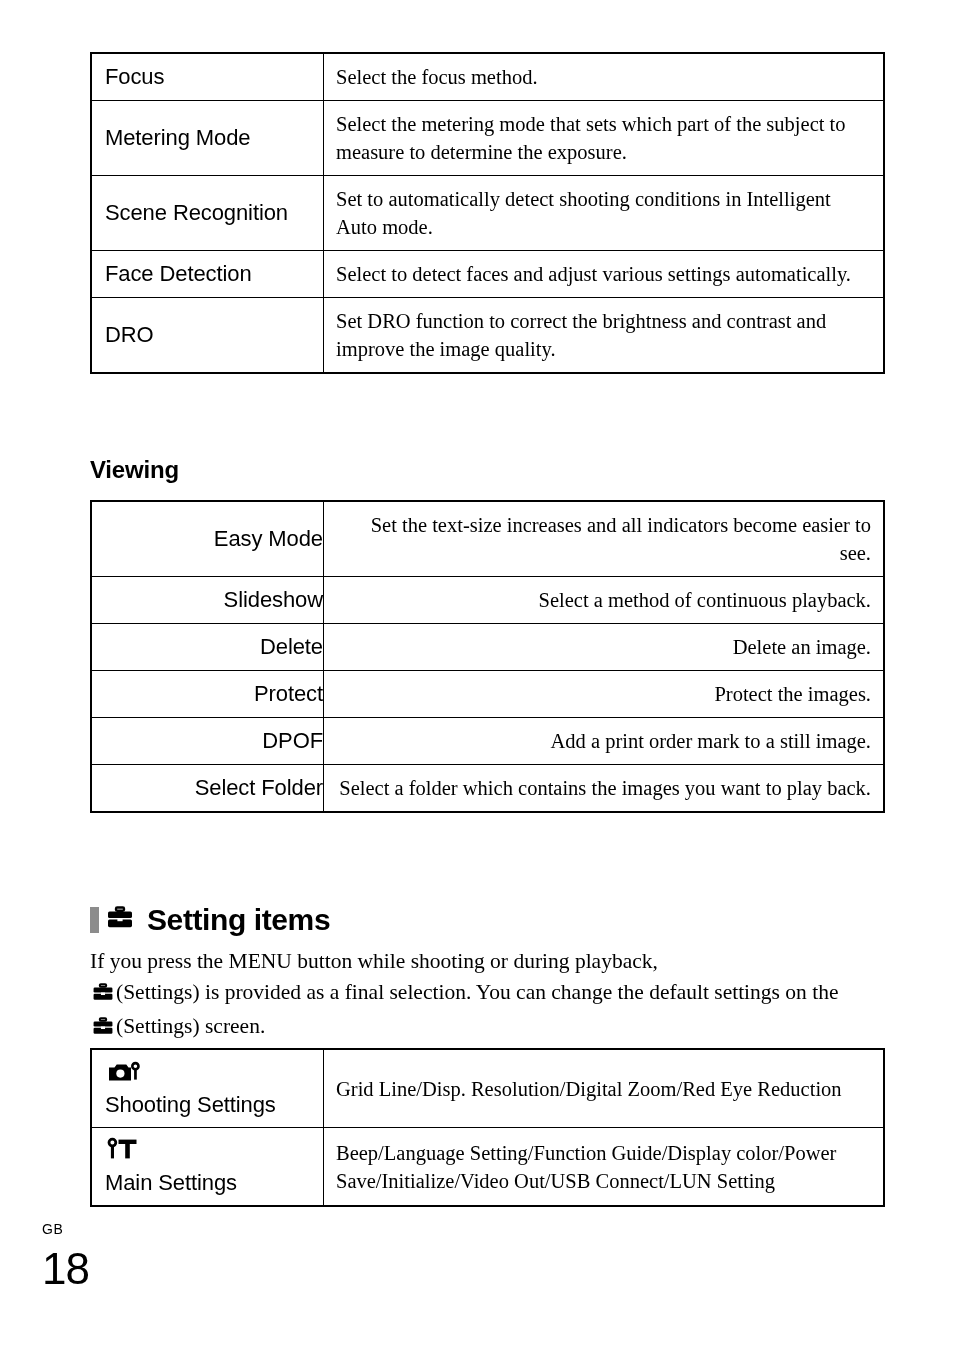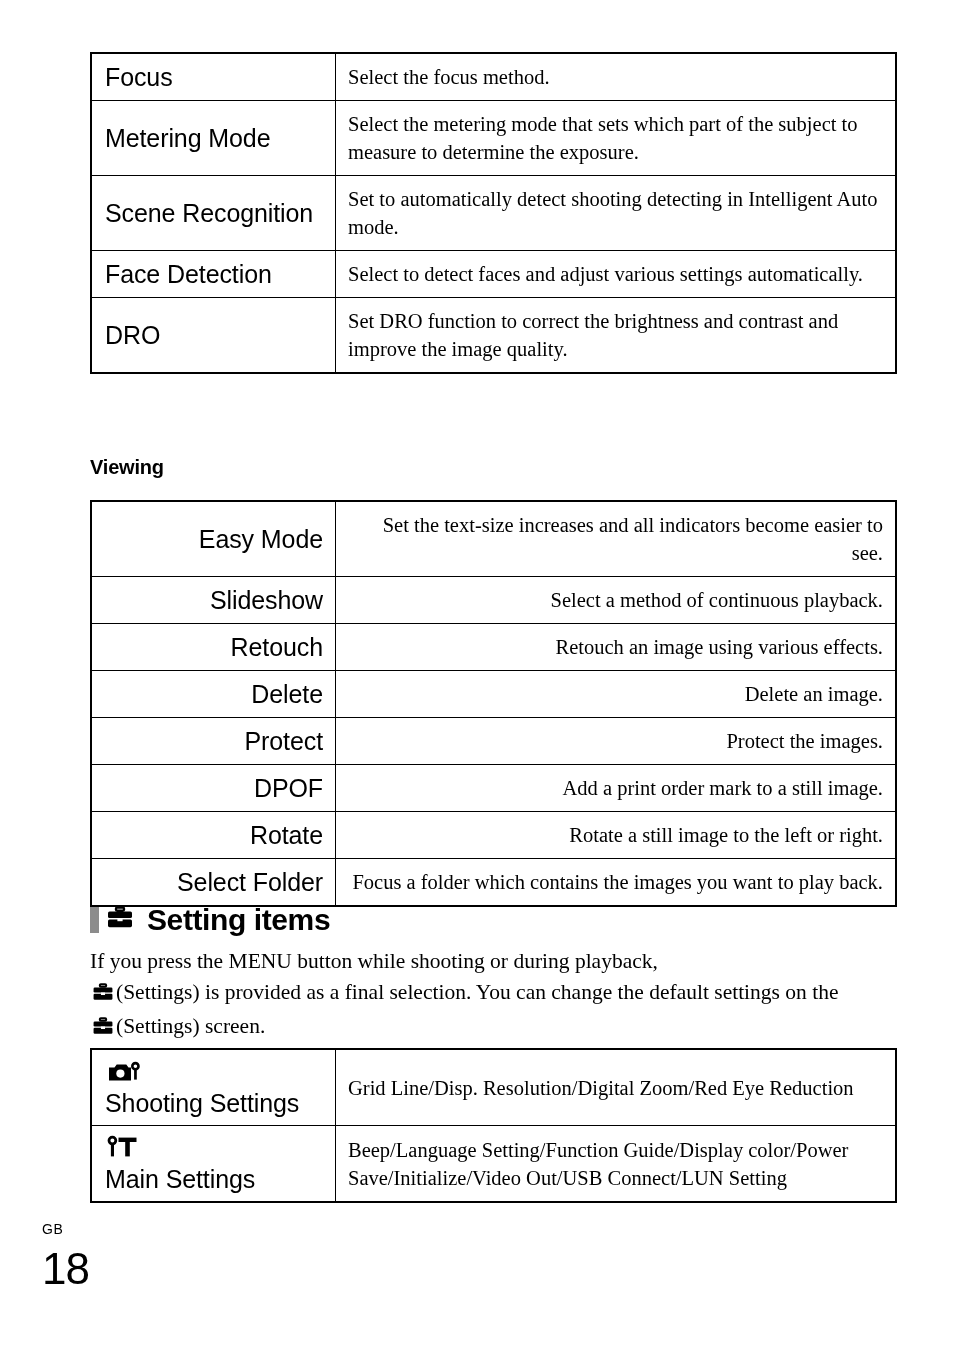--- a/index.html
+++ b/index.html
@@ -31,23 +31,23 @@
     border: 2.5px solid #000;
   }
   .tbl td {
     border: 1.4px solid #000;
     vertical-align: middle;
     padding: 0;
   }
   .tbl td.term {
     width: 218px;
     font-family: "Liberation Sans", sans-serif;
-    font-size: 25px;
+    font-size: 22px;
     line-height: 26px;
-    padding: 9px 12px 9px 13px;
+    padding: 9px 0 9px 13px;
     letter-spacing: -0.1px;
   }
   .tbl td.desc {
     width: 535px;
     font-family: "Liberation Serif", serif;
     font-size: 20.5px;
     line-height: 28px;
     padding: 9px 12px 9px 12px;
   }
 
@@ -57,21 +57,21 @@
 
   
   .tbl tr > td { border-top-width: 1.6px; border-bottom-width: 1.6px; }
 
   
   .sub-heading {
     position: absolute;
     left: 90px;
     font-family: "Liberation Sans", sans-serif;
     font-weight: bold;
-    font-size: 20px;
+    font-size: 24px;
     letter-spacing: -0.2px;
   }
   #heading-viewing { top: 456px; }
 
   
   #heading-setting-items {
     position: absolute;
     left: 90px;
     top: 903px;
     display: flex;
@@ -141,21 +141,21 @@
       <tr>
         <td class="term">Focus</td>
         <td class="desc">Select the focus method.</td>
       </tr>
       <tr>
         <td class="term">Metering Mode</td>
         <td class="desc">Select the metering mode that sets which part of the subject to measure to determine the exposure.</td>
       </tr>
       <tr>
         <td class="term">Scene Recognition</td>
-        <td class="desc">Set to automatically detect shooting detecting in Intelligent Auto mode.</td>
+        <td class="desc">Set to automatically detect shooting conditions in Intelligent Auto mode.</td>
       </tr>
       <tr>
         <td class="term">Face Detection</td>
         <td class="desc">Select to detect faces and adjust various settings automatically.</td>
       </tr>
       <tr>
         <td class="term">DRO</td>
         <td class="desc">Set DRO function to correct the brightness and contrast and improve the image quality.</td>
       </tr>
     </tbody>
@@ -167,42 +167,34 @@
     <tbody>
       <tr>
         <td class="term">Easy Mode</td>
         <td class="desc">Set the text-size increases and all indicators become easier to see.</td>
       </tr>
       <tr>
         <td class="term">Slideshow</td>
         <td class="desc">Select a method of continuous playback.</td>
       </tr>
       <tr>
-        <td class="term">Retouch</td>
-        <td class="desc">Retouch an image using various effects.</td>
-      </tr>
-      <tr>
         <td class="term">Delete</td>
         <td class="desc">Delete an image.</td>
       </tr>
       <tr>
         <td class="term">Protect</td>
         <td class="desc">Protect the images.</td>
       </tr>
       <tr>
         <td class="term">DPOF</td>
         <td class="desc">Add a print order mark to a still image.</td>
       </tr>
       <tr>
-        <td class="term">Rotate</td>
-        <td class="desc">Rotate a still image to the left or right.</td>
-      </tr>
-      <tr>
         <td class="term">Select Folder</td>
-        <td class="desc">Focus a folder which contains the images you want to play back.</td>
+        <td class="desc">Select a folder which contains the images you want to play back.</td>
       </tr>
     </tbody>
   </table>
 
   <div id="heading-setting-items">
     <span class="bar"></span>
     <span class="ico">
       <svg width="28" height="24" viewBox="0 0 28 24" aria-hidden="true">
         <rect x="10" y="1.5" width="8" height="3.2" rx="1.2" fill="none" stroke="#000" stroke-width="2.4"></rect>
         <rect x="2" y="5.6" width="24" height="6.4" rx="1.6" fill="#000"></rect>

